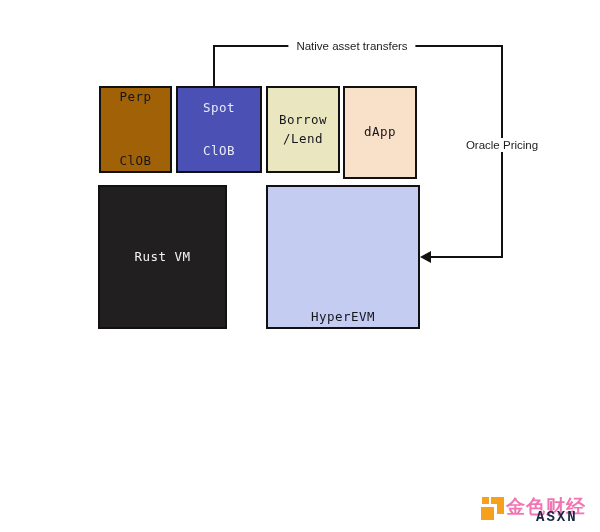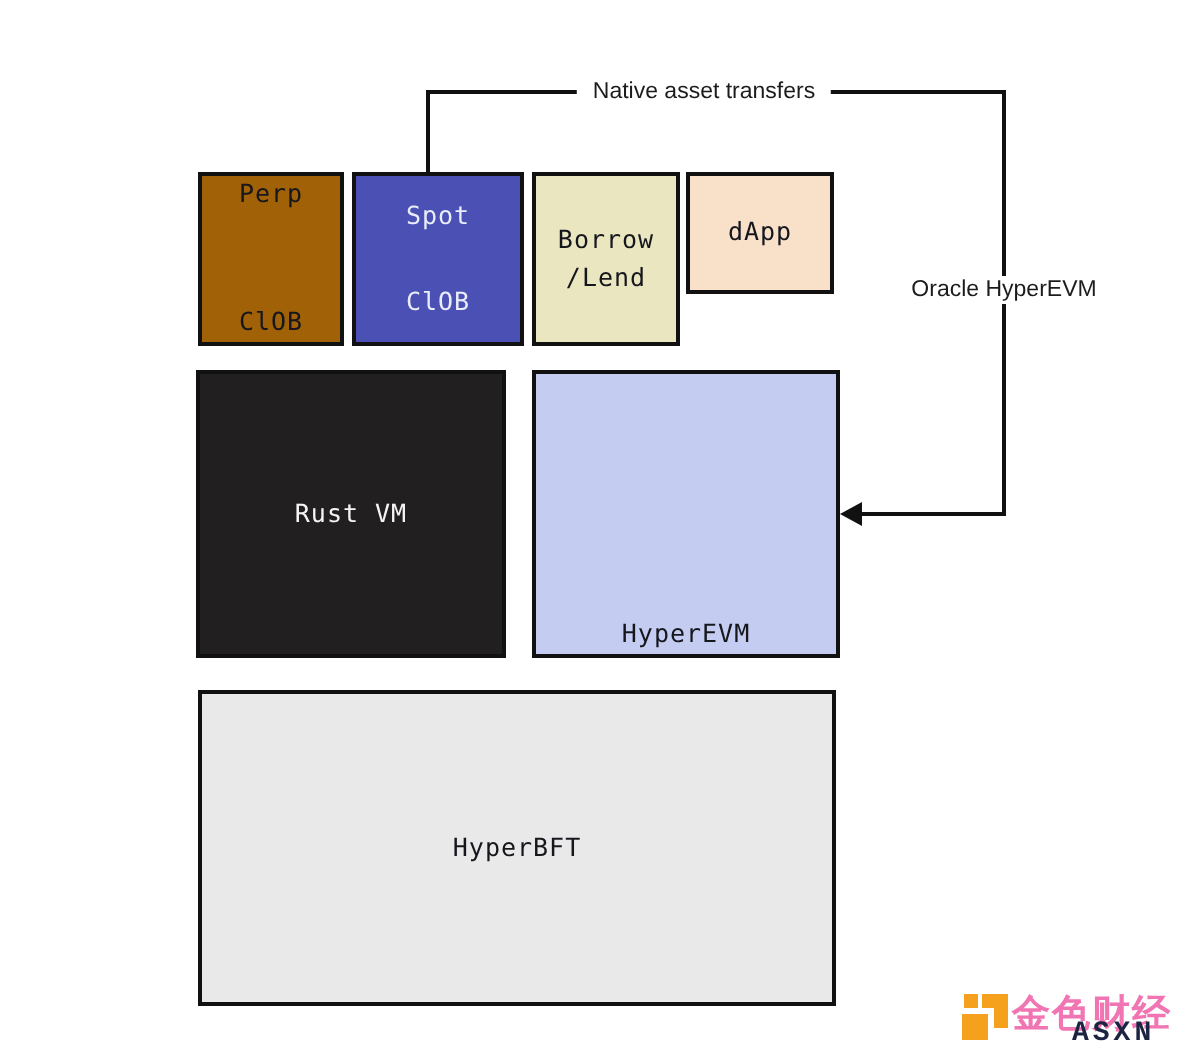--- a/index.html
+++ b/index.html
@@ -20,22 +20,22 @@
     border-right:11px solid #111111;z-index:2;
   }
   .box{
     position:absolute;box-sizing:border-box;border:2px solid #111111;
     display:flex;flex-direction:column;align-items:center;justify-content:center;
     font-size:12.5px;line-height:1.5;letter-spacing:0.5px;text-align:center;z-index:1;
   }
   .box-perp    {left:99px;  top:86px;  width:73px;  height:87px;  background:#a16207; color:#16161d;justify-content:space-between;}
   .box-spot    {left:176px; top:86px;  width:86px;  height:87px;  background:#4a50b4; color:#e9ecfa;gap:24px;}
   .box-borrow  {left:266px; top:86px;  width:74px;  height:87px;  background:#e9e6c0; color:#16161d;text-align:right;}
-  .box-dapp    {left:343px; top:86px;  width:74px;  height:61px;  background:#f9e0c8; color:#16161d;}
-  .box-rustvm  {left:98px;  top:185px; width:155px; height:144px; background:#211f1f; color:#f4f4f4;text-align:center;}
+  .box-dapp    {left:343px; top:86px;  width:74px;  height:93px;  background:#f9e0c8; color:#16161d;}
+  .box-rustvm  {left:98px;  top:185px; width:129px; height:144px; background:#211f1f; color:#f4f4f4;text-align:center;}
   .box-hyperevm{left:266px; top:185px; width:154px; height:144px; background:#c4cdf1; color:#16161d;justify-content:flex-end;}
   .box-hyperbft{left:99px;  top:345px; width:319px; height:158px; background:#e9e9e9; color:#16161d;}
 
   
   .watermark{position:absolute;left:481px;top:494px;width:112px;height:36px;z-index:4;}
   .jinse-icon{position:absolute;left:0;top:3px;width:23px;height:24px;}
   .jinse-icon div{position:absolute;background:#f5a11e;}
   .ji-sq-small{left:1px;top:0;width:7px;height:7px;}
   .ji-sq-big{left:0;top:10px;width:13px;height:13px;}
   .ji-bar-top{left:10px;top:0;width:13px;height:7px;}
@@ -55,21 +55,21 @@
 
 <div class="canvas">
 
   <div class="line" style="left:213px;top:45px;width:290px;height:2px;"></div>
   <div class="line" style="left:213px;top:45px;width:2px;height:42px;"></div>
   <div class="connector-label" style="left:352px;top:39px;">Native asset transfers</div>
 
   <div class="line" style="left:501px;top:45px;width:2px;height:213px;"></div>
   <div class="line" style="left:428px;top:256px;width:75px;height:2px;"></div>
   <div class="arrowhead" style="left:420px;top:251px;"></div>
-  <div class="connector-label" style="left:502px;top:138px;">Oracle HyperEVM</div>
+  <div class="connector-label" style="left:502px;top:138px;">Oracle Pricing</div>
 
   <div class="box box-perp">
     <span>Perp</span>
     <span>ClOB</span>
   </div>
   <div class="box box-spot">
     <span>Spot</span>
     <span>ClOB</span>
   </div>
   <div class="box box-borrow">
@@ -80,23 +80,20 @@
     <span>dApp</span>
   </div>
 
   <div class="box box-rustvm">
     <span>Rust VM</span>
   </div>
   <div class="box box-hyperevm">
     <span>HyperEVM</span>
   </div>
 
-  <div class="box box-hyperbft">
-    <span>HyperBFT</span>
-  </div>
 
   <div class="watermark">
     <div class="jinse-icon">
       <div class="ji-sq-small"></div>
       <div class="ji-sq-big"></div>
       <div class="ji-bar-top"></div>
       <div class="ji-bar-right"></div>
     </div>
     <div class="jinse-cn">金色财经</div>
     <div class="asxn">ASXN</div>

